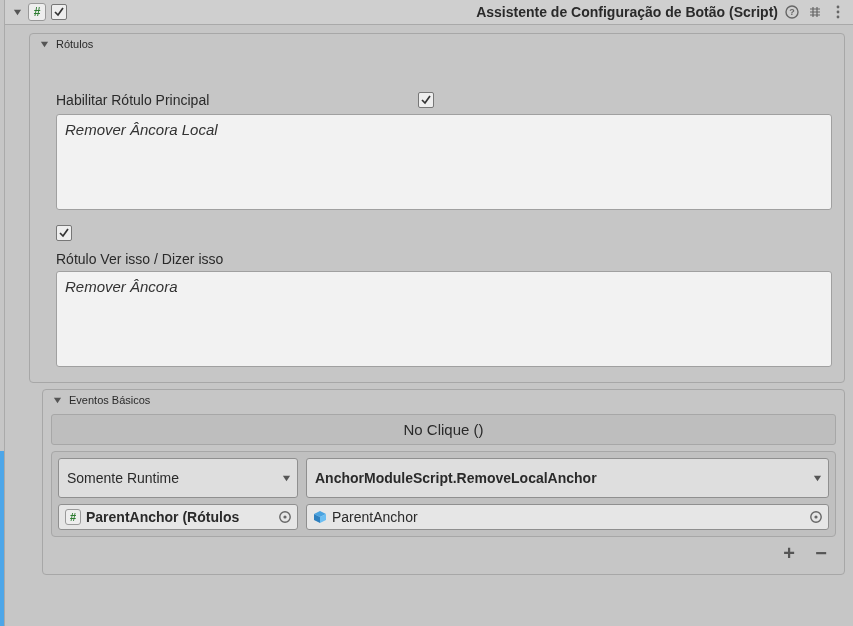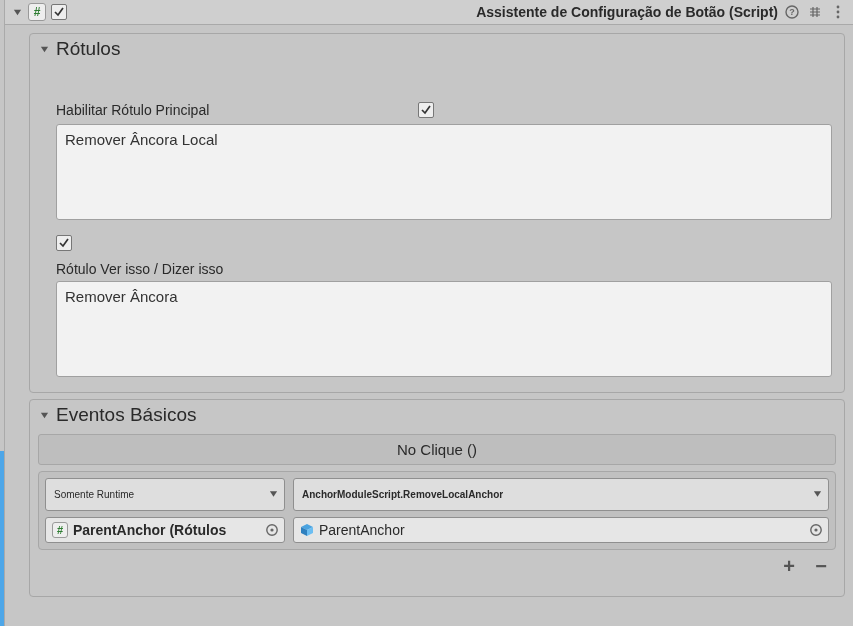--- a/index.html
+++ b/index.html
@@ -19,34 +19,34 @@
     .hdr-title { font-weight: 700; font-size: 14px; flex: 1; text-align: right; }
     .hdr-act { width: 18px; height: 18px; display: inline-flex; align-items: center; justify-content: center; color: #555; cursor: pointer; }
 
     .body { padding: 2px 8px 0 24px; overflow: auto; flex: 1; }
 
     .row { display: flex; align-items: center; min-height: 24px; padding: 4px 0; }
     .lbl { width: 394px; font-size: 14px; color: #2a2a2a; }
 
     .sect { border: 1px solid #a7a7a7; border-radius: 4px; margin-top: 6px; background: #c6c6c6; }
     .sect-hd { display: flex; align-items: center; gap: 6px; padding: 4px 8px; border-bottom: 0; }
-    .sect-title { font-size: 19px; }
+    .sect-title { font-size: 11px; }
     .sect-body { padding: 2px 12px 12px 26px; margin-top: 32px; }
 
     .ta-wrap { margin-top: 2px; }
-    .ta { width: 100%; height: 96px; resize: none; border: 1px solid #a0a0a0; border-radius: 3px; background: #f2f2f2; font-family: inherit; font-size: 15px; color: #333; padding: 6px 8px; outline: none; }
+    .ta { width: 100%; height: 96px; resize: none; border: 1px solid #a0a0a0; border-radius: 3px; background: #f2f2f2; font-family: inherit; font-size: 15px; color: #333; padding: 6px 8px; outline: none; font-style: italic; }
 
     
     .ev-sub { background: #bebebe; border: 1px solid #a7a7a7; border-radius: 3px; padding: 6px 8px; margin: 4px 8px 0 8px; font-size: 15px; text-align: center; }
     .ev-block { border: 1px solid #a7a7a7; border-radius: 4px; background: #c0c0c0; margin: 6px 8px 0 8px; padding: 6px; }
     .ev-row { display: flex; gap: 8px; }
     .left-col { width: 240px; display: flex; flex-direction: column; gap: 6px; }
     .right-col { flex: 1; display: flex; flex-direction: column; gap: 6px; text-align: right; }
 
-    .dd { position: relative; border: 1px solid #8f8f8f; border-radius: 3px; background: #dedede; height: 33px; display: flex; align-items: center; padding: 0 22px 0 8px; font-size: 10px; cursor: pointer; }
+    .dd { position: relative; border: 1px solid #8f8f8f; border-radius: 3px; background: #dedede; height: 40px; display: flex; align-items: center; padding: 0 22px 0 8px; font-size: 14px; cursor: pointer; }
     .dd .dd-caret { position: absolute; right: 6px; top: 50%; transform: translateY(-50%); color:#555; }
 
     .objref { position: relative; border: 1px solid #8f8f8f; border-radius: 3px; background: #e6e6e6; height: 26px; display: flex; align-items: center; padding: 0 24px 0 6px; font-size: 14px; gap: 5px; cursor: pointer; }
     .objref.bold-txt .obj-txt { font-weight: 700; }
     .obj-icon-hash { display:inline-flex; width:16px; height:16px; border:1px solid #9a9a9a; border-radius:3px; background:#eee; align-items:center; justify-content:center; color:#2e7d32; font-size:11px; font-weight:700; }
     .obj-icon-cube { width: 14px; height: 14px; }
     .target-ring { position: absolute; right: 5px; top: 50%; transform: translateY(-50%); width: 14px; height: 14px; }
 
     .foot-row { display:flex; justify-content:flex-end; gap:10px; padding: 6px 12px 8px 12px; }
     .pm { width: 22px; height: 20px; display:inline-flex; align-items:center; justify-content:center; border:0; background:transparent; color:#555; font-size: 20px; font-weight:700; cursor:pointer; }
@@ -128,21 +128,21 @@
           </div>
           <div class="row" style="padding-bottom:0">
             <span class="lbl">Rótulo Ver isso / Dizer isso</span>
           </div>
           <div class="ta-wrap">
             <textarea class="ta" style="">Remover Âncora</textarea>
           </div>
         </div>
       </div>
 
-      <div class="sect" style="padding-bottom:12px;">
+      <div class="sect" style="padding-bottom:3px;margin-left:13px;">
         <div class="sect-hd">
           <span class="fold">
             <svg width="9" height="9" viewBox="0 0 10 10">
                 <path d="M1 2 L9 2 L5 8 Z" fill="#555"></path>
               </svg>
           </span>
           <span class="sect-title">Eventos Básicos</span>
         </div>
 
         <div class="ev-sub">No Clique ()</div>

